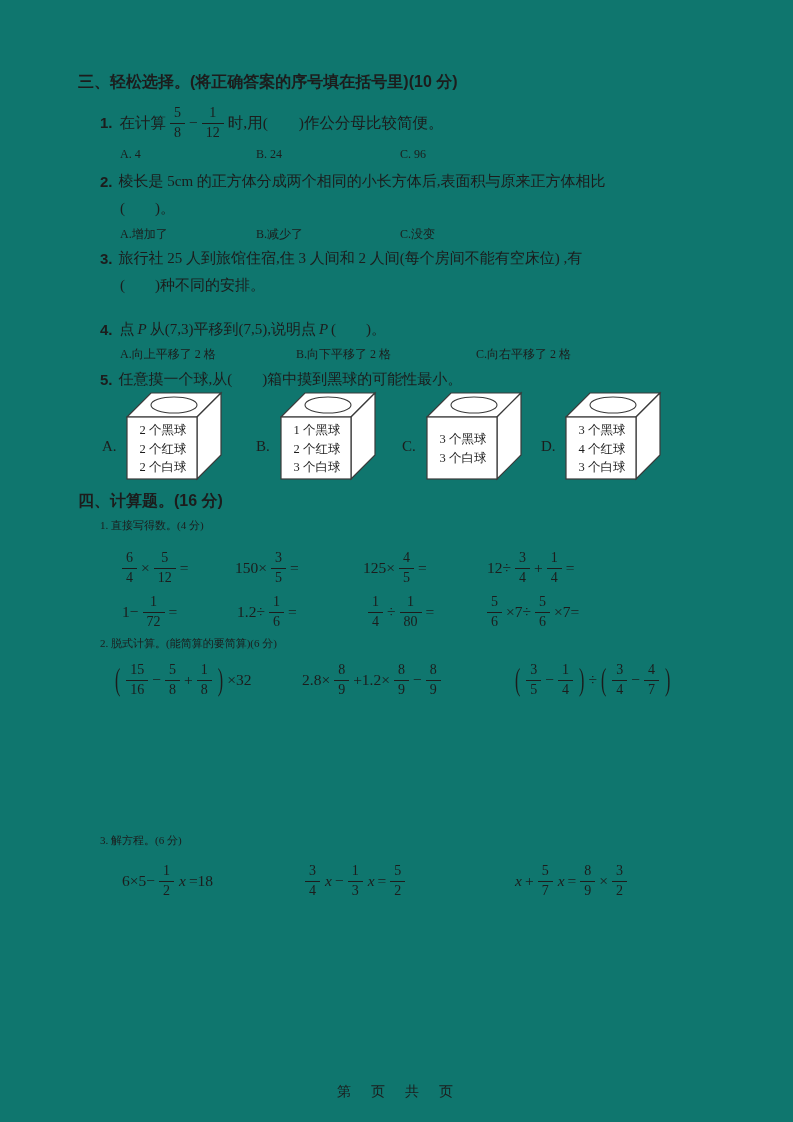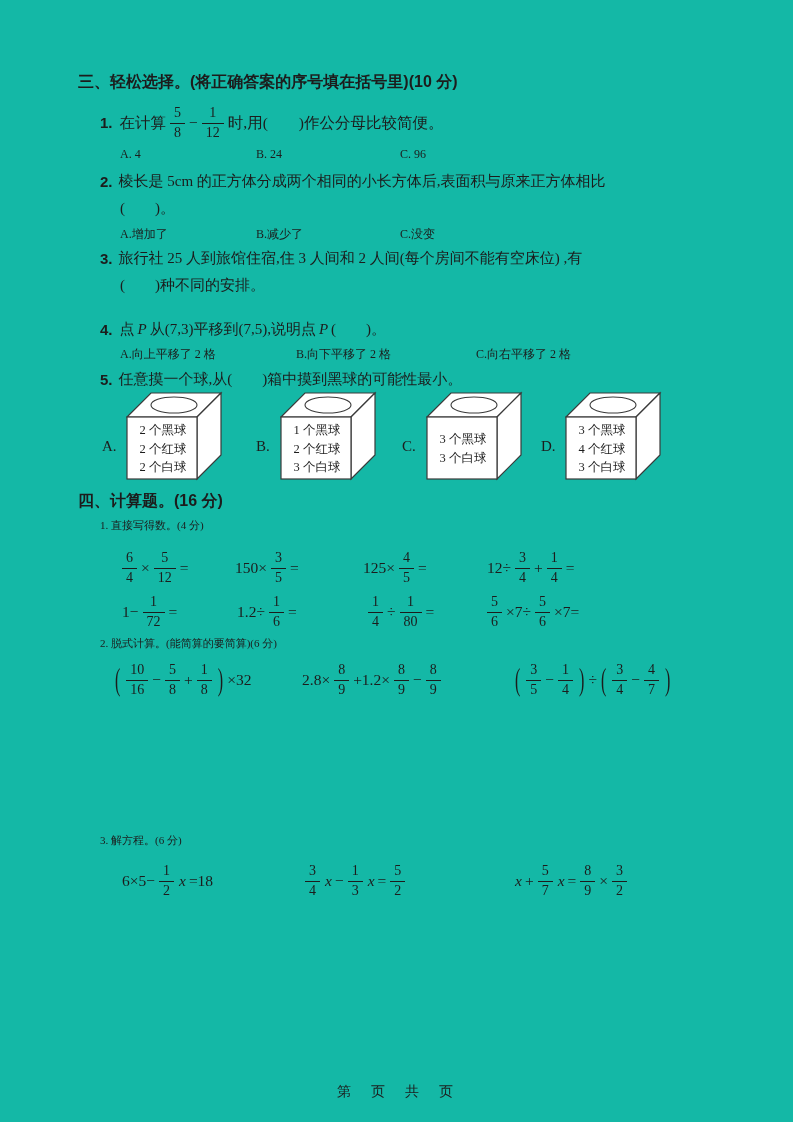--- a/index.html
+++ b/index.html
@@ -1,20 +1,20 @@
 <!DOCTYPE html>
 <html><head>
 <meta charset="utf-8">
 <style>
   html,body{margin:0;padding:0;background:#e8e8e8;}
   .sheet{
     position:relative;
     width:793px;height:1122px;
     margin:0 auto;
-    background:#14b8a6;
+    background:#0f766e;
     color:#1c1c1c;
     font-family:"Liberation Serif","DejaVu Serif",serif;
     overflow:hidden;
   }
   .sec-title{
     position:absolute;left:78px;
     font-family:"Liberation Sans","DejaVu Sans",sans-serif;
     font-weight:700;font-size:16px;white-space:nowrap;
   }
   .qline{
@@ -289,21 +289,21 @@
         <span class="mt">×7=</span>
       </span>
   </div>
 
   <div class="sublabel" style="left:100px;top:636px">2. 脱式计算。(能简算的要简算)(6 分)</div>
 
   <div class="mrow" style="top:655px;height:50px">
     <span class="expr" style="left:112px;height:50px">
         <span class="bp">(</span>
         <span class="frac">
-          <span class="num">10</span>
+          <span class="num">15</span>
           <span class="den">16</span>
         </span>
         <span class="mt">−</span>
         <span class="frac">
           <span class="num">5</span>
           <span class="den">8</span>
         </span>
         <span class="mt">+</span>
         <span class="frac">
           <span class="num">1</span>

